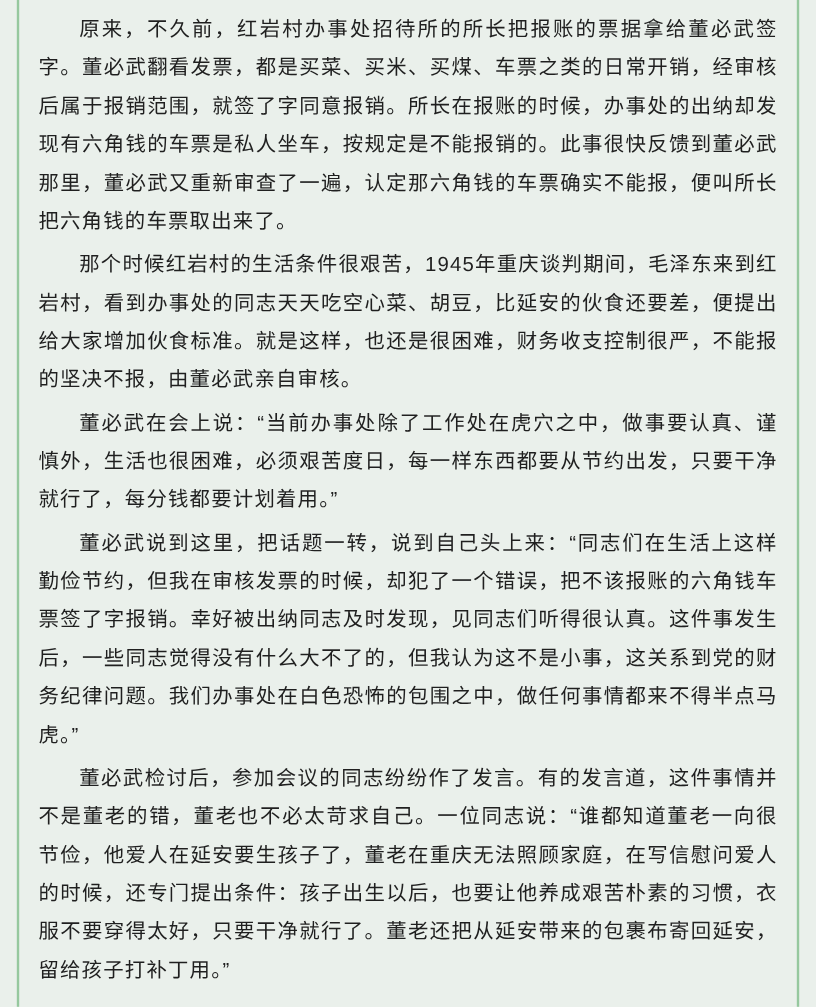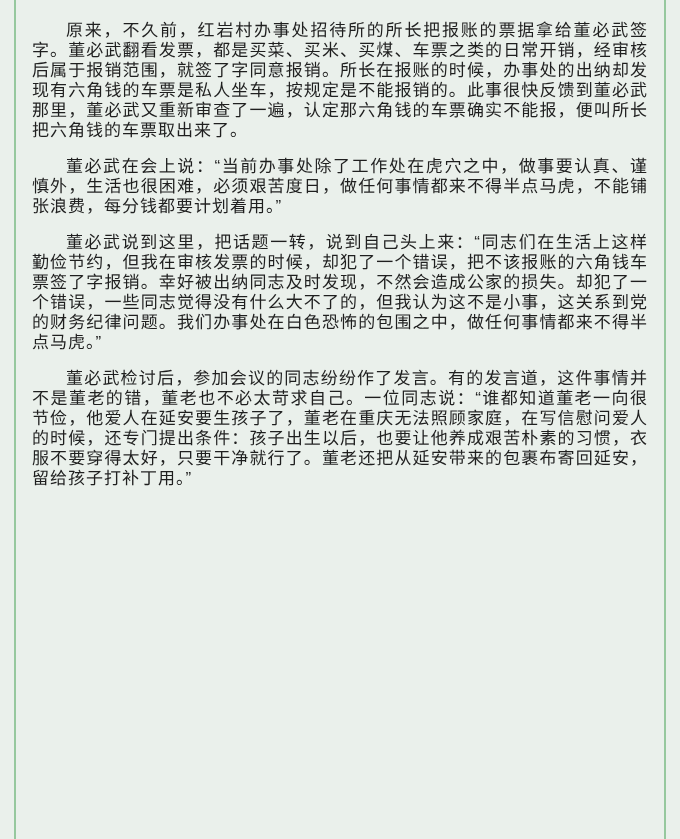--- a/index.html
+++ b/index.html
@@ -35,36 +35,37 @@
   .rule-right { left: 664px; }
   .content {
     position: absolute;
     left: 16px;
     right: 16px;
     top: 0;
     padding: 5px 16px 0 16px;
     box-sizing: border-box;
   }
   .content p {
-    margin: 16px 0 4px 0;
+    margin: 4px 0 4px 0;
     font-size: 17px;
-    line-height: 20px;
+    line-height: 32px;
     letter-spacing: 1px;
     color: var(--text-color);
     text-align: justify;
     text-justify: inter-ideograph;
     text-indent: 2em;
     word-break: break-all;
   }
 </style>
 </head>
 <body>
 
 <div class="page">
   <div class="rule rule-left"></div>
   <div class="rule rule-right"></div>
   <main class="content">
     <p>原来，不久前，红岩村办事处招待所的所长把报账的票据拿给董必武签字。董必武翻看发票，都是买菜、买米、买煤、车票之类的日常开销，经审核后属于报销范围，就签了字同意报销。所长在报账的时候，办事处的出纳却发现有六角钱的车票是私人坐车，按规定是不能报销的。此事很快反馈到董必武那里，董必武又重新审查了一遍，认定那六角钱的车票确实不能报，便叫所长把六角钱的车票取出来了。</p>
-    <p>董必武在会上说：“当前办事处除了工作处在虎穴之中，做事要认真、谨慎外，生活也很困难，必须艰苦度日，做任何事情都来不得半点马虎，不能铺张浪费，每分钱都要计划着用。”</p>
-    <p>董必武说到这里，把话题一转，说到自己头上来：“同志们在生活上这样勤俭节约，但我在审核发票的时候，却犯了一个错误，把不该报账的六角钱车票签了字报销。幸好被出纳同志及时发现，不然会造成公家的损失。却犯了一个错误，一些同志觉得没有什么大不了的，但我认为这不是小事，这关系到党的财务纪律问题。我们办事处在白色恐怖的包围之中，做任何事情都来不得半点马虎。”</p>
+    <p>那个时候红岩村的生活条件很艰苦，1945年重庆谈判期间，毛泽东来到红岩村，看到办事处的同志天天吃空心菜、胡豆，比延安的伙食还要差，便提出给大家增加伙食标准。就是这样，也还是很困难，财务收支控制很严，不能报的坚决不报，由董必武亲自审核。</p>
+    <p>董必武在会上说：“当前办事处除了工作处在虎穴之中，做事要认真、谨慎外，生活也很困难，必须艰苦度日，每一样东西都要从节约出发，只要干净就行了，每分钱都要计划着用。”</p>
+    <p>董必武说到这里，把话题一转，说到自己头上来：“同志们在生活上这样勤俭节约，但我在审核发票的时候，却犯了一个错误，把不该报账的六角钱车票签了字报销。幸好被出纳同志及时发现，见同志们听得很认真。这件事发生后，一些同志觉得没有什么大不了的，但我认为这不是小事，这关系到党的财务纪律问题。我们办事处在白色恐怖的包围之中，做任何事情都来不得半点马虎。”</p>
     <p>董必武检讨后，参加会议的同志纷纷作了发言。有的发言道，这件事情并不是董老的错，董老也不必太苛求自己。一位同志说：“谁都知道董老一向很节俭，他爱人在延安要生孩子了，董老在重庆无法照顾家庭，在写信慰问爱人的时候，还专门提出条件：孩子出生以后，也要让他养成艰苦朴素的习惯，衣服不要穿得太好，只要干净就行了。董老还把从延安带来的包裹布寄回延安，留给孩子打补丁用。”</p>
   </main>
 </div>
 
 </body></html>

